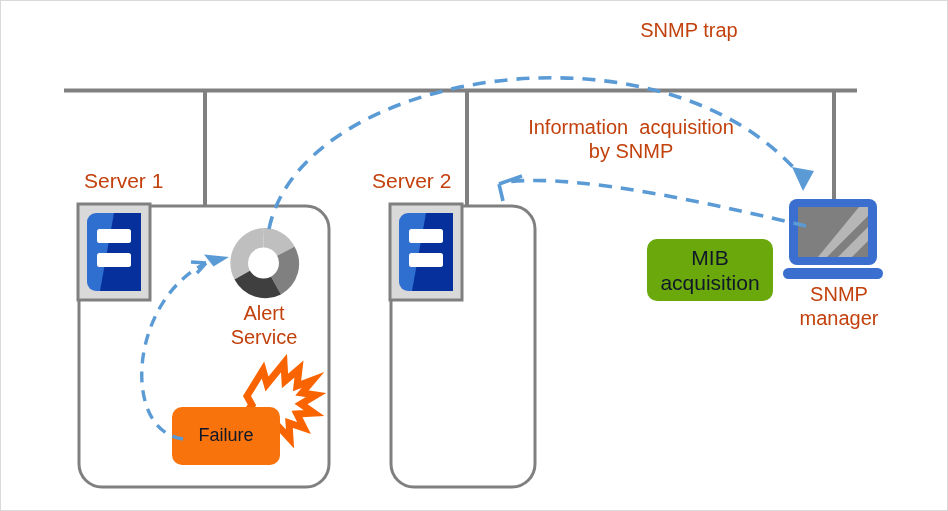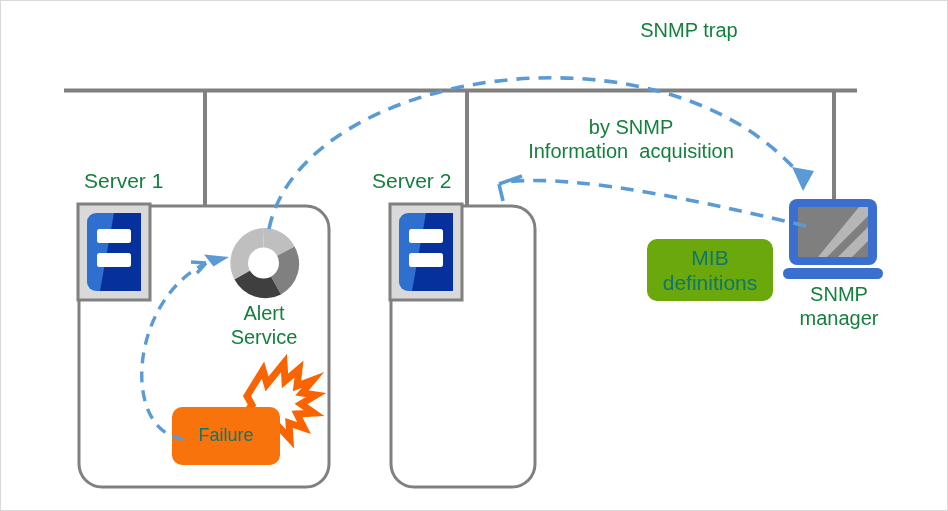--- a/index.html
+++ b/index.html
@@ -21,42 +21,42 @@
   }
   #diagram-svg {
     position: absolute;
     left: 0;
     top: 0;
     width: 948px;
     height: 511px;
   }
   .lbl {
     position: absolute;
-    color: #15803d;
+    color: #c2410c;
     font-family: "Liberation Sans", sans-serif;
     line-height: 1.22;
     white-space: pre;
     text-align: center;
   }
   .lbl-server {
     font-size: 21px;
   }
   .lbl-flow {
     font-size: 20px;
   }
   .lbl-node {
     font-size: 20px;
   }
   .boxlabel {
     position: absolute;
     display: flex;
     align-items: center;
     justify-content: center;
     text-align: center;
-    color: #0f766e;
+    color: #0f172a;
     font-family: "Liberation Sans", sans-serif;
     line-height: 1.2;
     box-sizing: border-box;
   }
   #failure-box {
     font-size: 18px;
   }
   #mib-box {
     font-size: 21px;
   }
@@ -140,34 +140,34 @@
 
   </svg>
 
   <div class="lbl lbl-server" style="left:83px; top:167px; width:110px; text-align:left;">Server 1</div>
 
   <div class="lbl lbl-server" style="left:371px; top:167px; width:110px; text-align:left;">Server 2</div>
 
   <div class="lbl lbl-flow" style="left:578px; top:17px; width:220px;">SNMP trap</div>
 
   <div style="position:absolute; left:500px; top:114px; width:260px; text-align:center;">
+    <div class="lbl lbl-flow" style="position:static; width:100%;">Information  acquisition</div>
     <div class="lbl lbl-flow" style="position:static; width:100%;">by SNMP</div>
-    <div class="lbl lbl-flow" style="position:static; width:100%;">Information  acquisition</div>
   </div>
 
   <div style="position:absolute; left:197px; top:300px; width:132px; text-align:center;">
     <div class="lbl lbl-node" style="position:static; width:100%;">Alert</div>
     <div class="lbl lbl-node" style="position:static; width:100%;">Service</div>
   </div>
 
   <div style="position:absolute; left:784px; top:281px; width:108px; text-align:center;">
     <div class="lbl lbl-node" style="position:static; width:100%;">SNMP</div>
     <div class="lbl lbl-node" style="position:static; width:100%;">manager</div>
   </div>
 
   <div class="boxlabel" id="failure-box" style="left:171px; top:406px; width:108px; height:58px;">Failure</div>
 
   <div class="boxlabel" id="mib-box" style="left:646px; top:238px; width:126px; height:62px; flex-direction:column;">
     <span>MIB</span>
-    <span>definitions</span>
+    <span>acquisition</span>
   </div>
 
 </div>
 
 </body></html>

